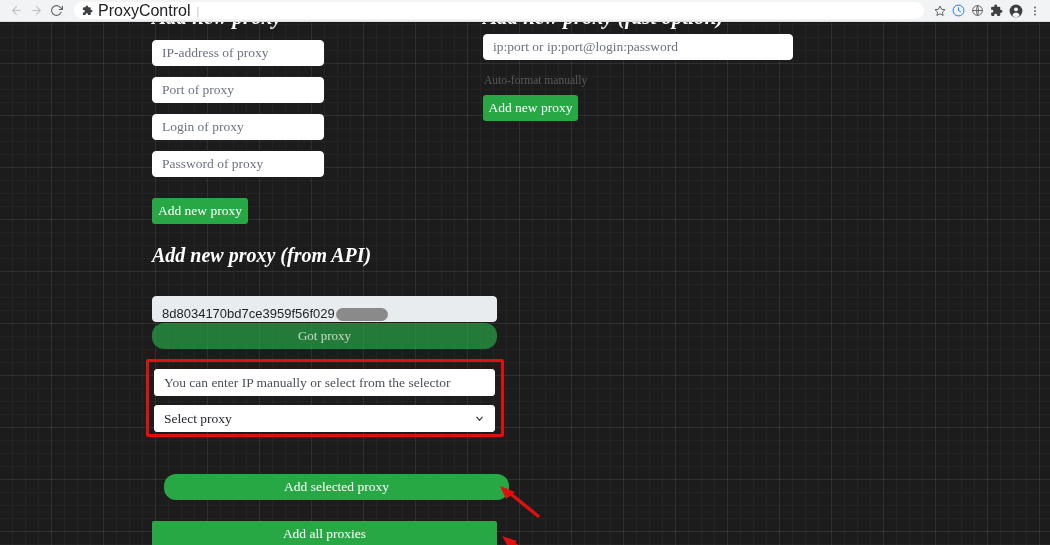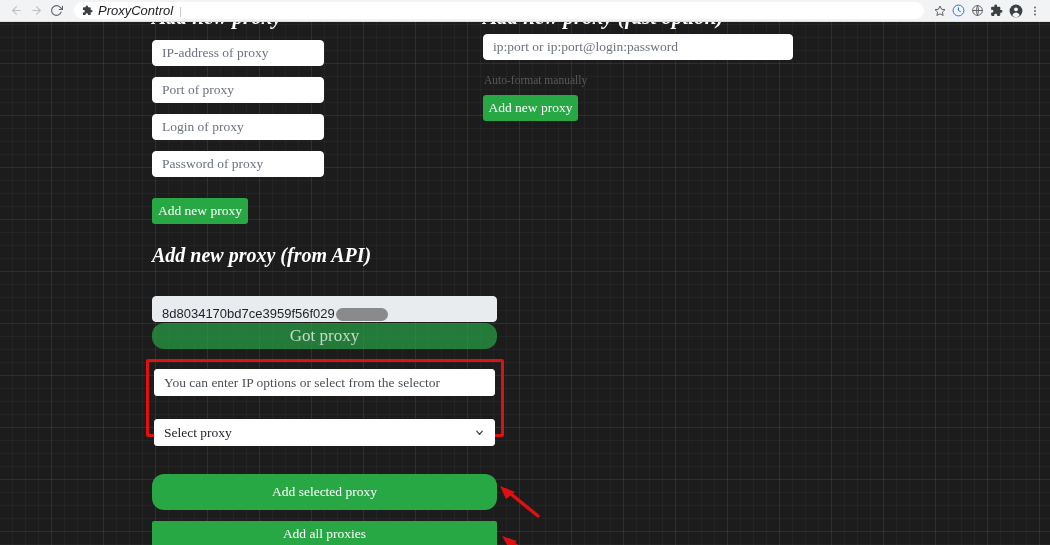--- a/index.html
+++ b/index.html
@@ -54,25 +54,24 @@
     overflow: hidden;
   }
   #ext-puzzle-icon {
     flex: 0 0 auto;
     display: flex;
     align-items: center;
     color: #3c4043;
     margin-right: 5px;
   }
   #ext-name {
-    font-size: 13px;
+    font-size: 16px;
     color: #202124;
     white-space: nowrap;
     flex: 0 0 auto;
-    font-style: italic;
   }
   #omnibox-divider {
     color: #bdc1c6;
     font-size: 10.5px;
     margin: 0 6px;
     flex: 0 0 auto;
   }
   #omnibox-url {
     font-size: 10.5px;
     color: #202124;
@@ -195,21 +194,21 @@
     position: absolute;
     left: 152px; top: 301px;
     width: 345px; height: 26px;
     box-sizing: border-box;
     background: rgba(40,167,69,0.68);
     color: rgba(255,255,255,0.72);
     border-radius: 12px;
     display: flex;
     align-items: center;
     justify-content: center;
-    font-size: 17px;
+    font-size: 13px;
     font-family: "Liberation Serif", serif;
     white-space: nowrap;
     cursor: pointer;
   }
 
   
   #field-apikey {
     position: absolute;
     left: 152px; top: 274px;
     width: 345px; height: 26px;
@@ -264,33 +263,32 @@
     border: 1px solid #ffffff;
     border-radius: 3px;
     display: flex;
     align-items: center;
     padding: 0 9px;
     font-size: 13.5px;
     color: #212529;
     white-space: nowrap;
     font-family: "Liberation Serif", serif;
     cursor: pointer;
-    margin-top: 14px;
   }
   #select-proxy-label { flex: 1 1 auto; }
   #select-chevron-icon {
     flex: 0 0 auto;
     display: flex;
     align-items: center;
     color: #343a40;
   }
 
   #btn-add-selected {
-    left: 152px; top: 452px;
-    width: 345px; height: 36px;
+    left: 164px; top: 452px;
+    width: 345px; height: 26px;
     border-radius: 12px;
   }
   #btn-add-all {
     left: 152px; top: 499px;
     width: 345px; height: 26px;
     border-radius: 2px;
   }
 
   
   .red-arrow {
@@ -423,21 +421,21 @@
 
   <div id="field-apikey">
     <span>8d8034170bd7ce3959f56f029</span>
     <span id="apikey-redaction"></span>
   </div>
 
   <div id="btn-got-proxy">Got proxy</div>
 
   <div id="red-highlight-box"></div>
 
-  <div class="field" id="field-manual-ip">You can enter IP options or select from the selector</div>
+  <div class="field" id="field-manual-ip">You can enter IP manually or select from the selector</div>
 
   <div id="select-proxy">
     <span id="select-proxy-label">Select proxy</span>
     <span id="select-chevron-icon">
       <svg width="11" height="11" viewBox="0 0 24 24" fill="none" stroke="currentColor" stroke-width="2.6" stroke-linecap="round" stroke-linejoin="round">
         <polyline points="6 9 12 16 18 9"></polyline>
       </svg>
     </span>
   </div>
 

